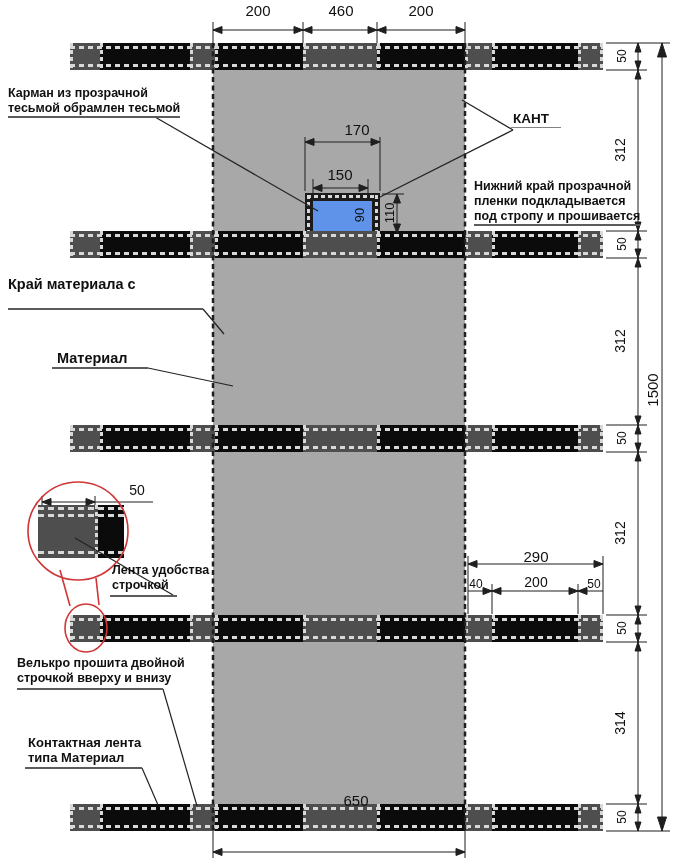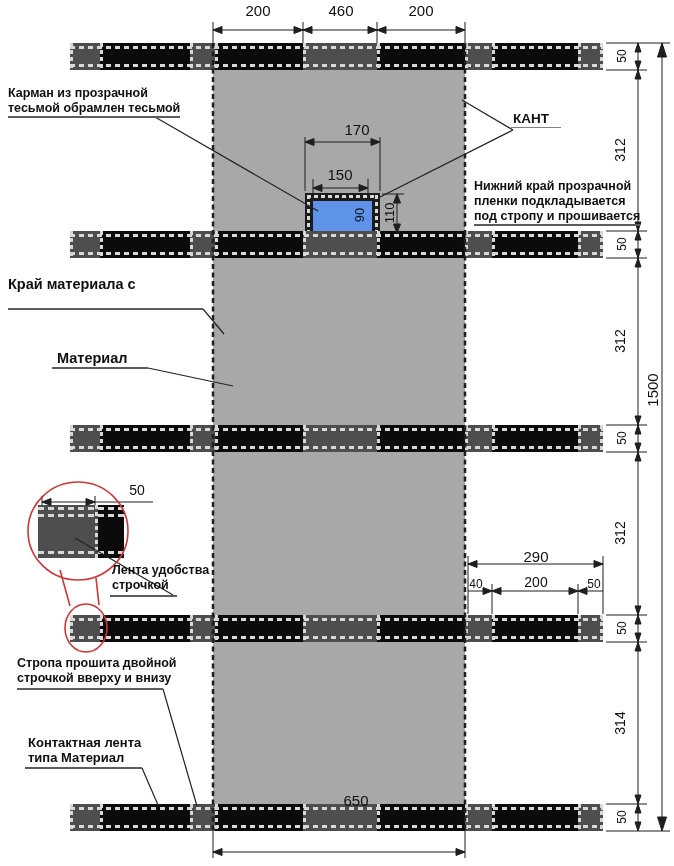--- a/index.html
+++ b/index.html
@@ -292,21 +292,21 @@
   </div>
 
   <div class="lab sansb" style="left:57px;top:350px">Материал</div>
 
   <div class="lab serif" style="left:112px;top:563px">
     <span>Лента удобства</span><br>
     <span>строчкой</span>
   </div>
 
   <div class="lab serif" style="left:17px;top:656px">
-    <span>Стропа прошита двойной</span><br>
+    <span>Велькро прошита двойной</span><br>
     <span>строчкой вверху и внизу</span>
   </div>
 
   <div class="lab serif" style="left:28px;top:735px;font-size:13px">
     <span>Контактная лента</span><br>
     <span>типа Материал</span>
   </div>
 
   <div class="num" style="left:258px;top:10px">200</div>
   <div class="num" style="left:341px;top:10px">460</div>

